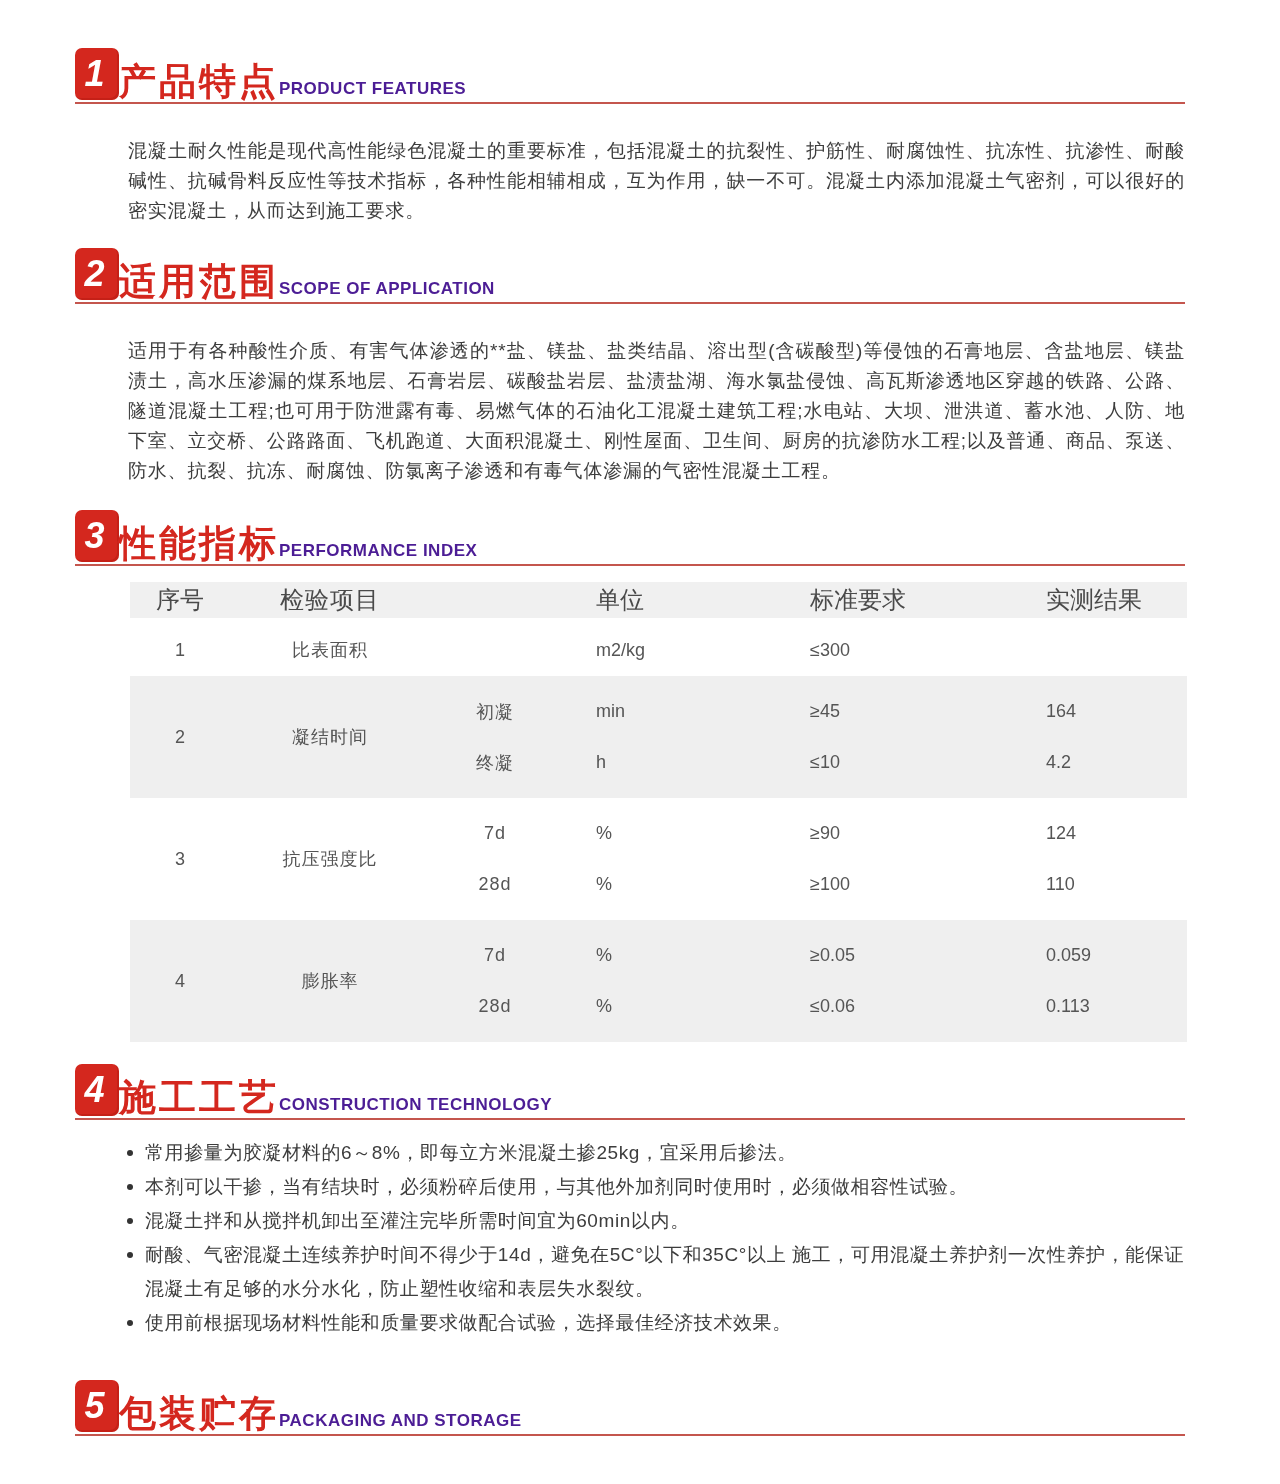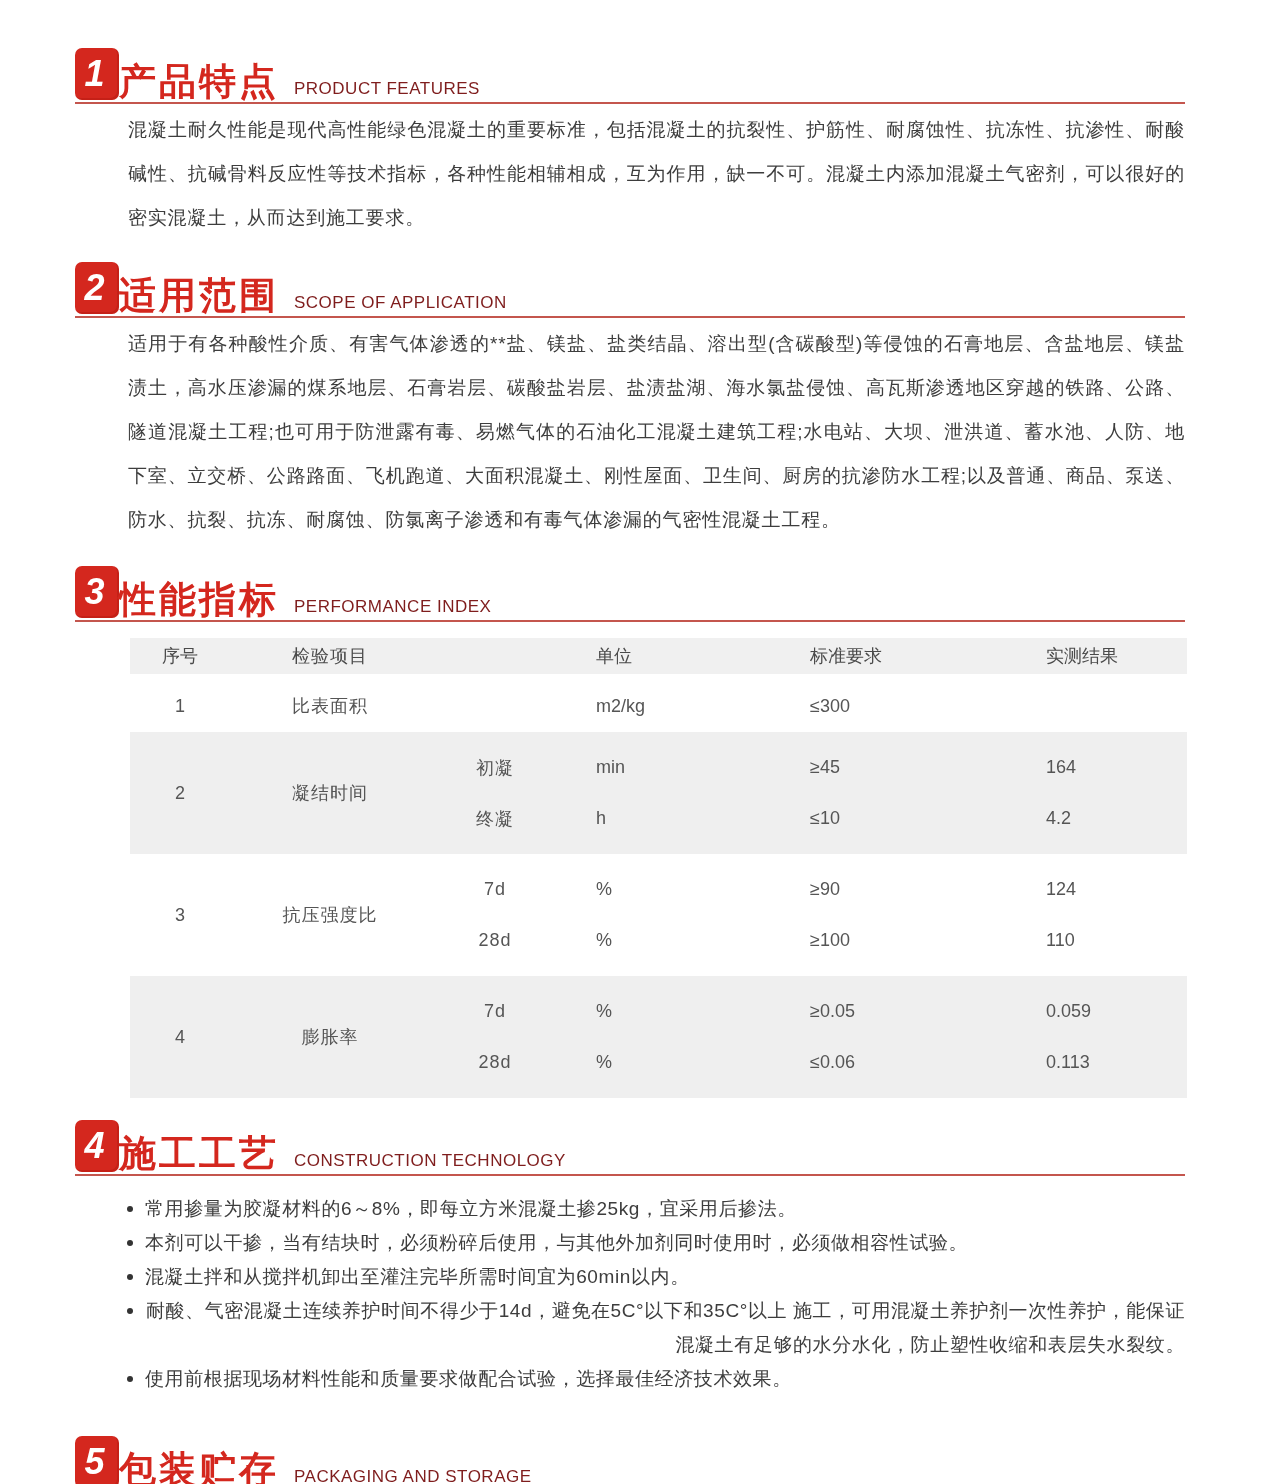--- a/index.html
+++ b/index.html
@@ -41,33 +41,33 @@
   }
   .sec-title {
     font-size: 37px;
     font-weight: 800;
     color: #d4271e;
     letter-spacing: 3px;
     line-height: 1;
   }
   .sec-sub {
     font-size: 17px;
-    font-weight: 400;
-    color: #7f1d1d;
+    font-weight: 700;
+    color: #4c1d95;
     letter-spacing: 0.5px;
-    margin-left: 15px;
+    margin-left: 0;
     padding-bottom: 3px;
     line-height: 1;
   }
 
   
   .para {
-    margin: 4px 0 4px 53px;
+    margin: 32px 0 4px 53px;
     font-size: 19px;
-    line-height: 44px;
+    line-height: 30px;
     letter-spacing: 0.8px;
     text-align: justify;
     color: #3d3d3d;
   }
 
   
   .bullets { margin: 14px 0 0 50px; list-style: none; }
   .bullets li {
     display: flex;
     align-items: flex-start;
@@ -89,42 +89,42 @@
     margin: 16px 0 10px 55px;
     width: 1057px;
     font-size: 18px;
     color: #555555;
   }
   .t-grid {
     display: grid;
     grid-template-columns: 100px 200px 130px 190px 240px 1fr;
   }
   .t-head { background: #f0f0f0; height: 42px; border-bottom: 6px solid #ffffff; }
-  .t-head .cell { font-size: 18px; color: #4a4a4a; }
+  .t-head .cell { font-size: 24px; color: #4a4a4a; }
   .t-row1 { background: #ffffff; height: 52px; }
   .t-group { grid-auto-rows: 51px; padding: 10px 0; }
   .t-group.gray { background: #efefef; }
   .t-group.white { background: #ffffff; }
   .cell { display: flex; align-items: center; }
   .c-no   { grid-column: 1; justify-content: center; }
   .c-item { grid-column: 2; justify-content: center; letter-spacing: 1px; }
   .c-sub  { grid-column: 3; justify-content: center; letter-spacing: 1px; }
   .c-unit { grid-column: 4; padding-left: 36px; text-align: right; }
   .c-std  { grid-column: 5; padding-left: 60px; }
   .c-res  { grid-column: 6; padding-left: 56px; }
   .span2  { grid-row: 1 / span 2; }
   .r1 { grid-row: 1; }
   .r2 { grid-row: 2; }
 
   
   #sec-features  { margin-bottom: 22px; }
   #sec-scope     { margin-bottom: 24px; }
   #sec-performance { margin-bottom: 22px; }
   #sec-construction { margin-bottom: 40px; }
-  #sec-construction .bullets { margin-top: 16px; text-align: right; }
+  #sec-construction .bullets { margin-top: 16px; }
 </style>
 </head>
 <body>
 
 <div class="page">
 
   <section id="sec-features">
     <div class="sec-head">
       <div class="badge">1</div>
       <h2 class="sec-title">产品特点</h2>

